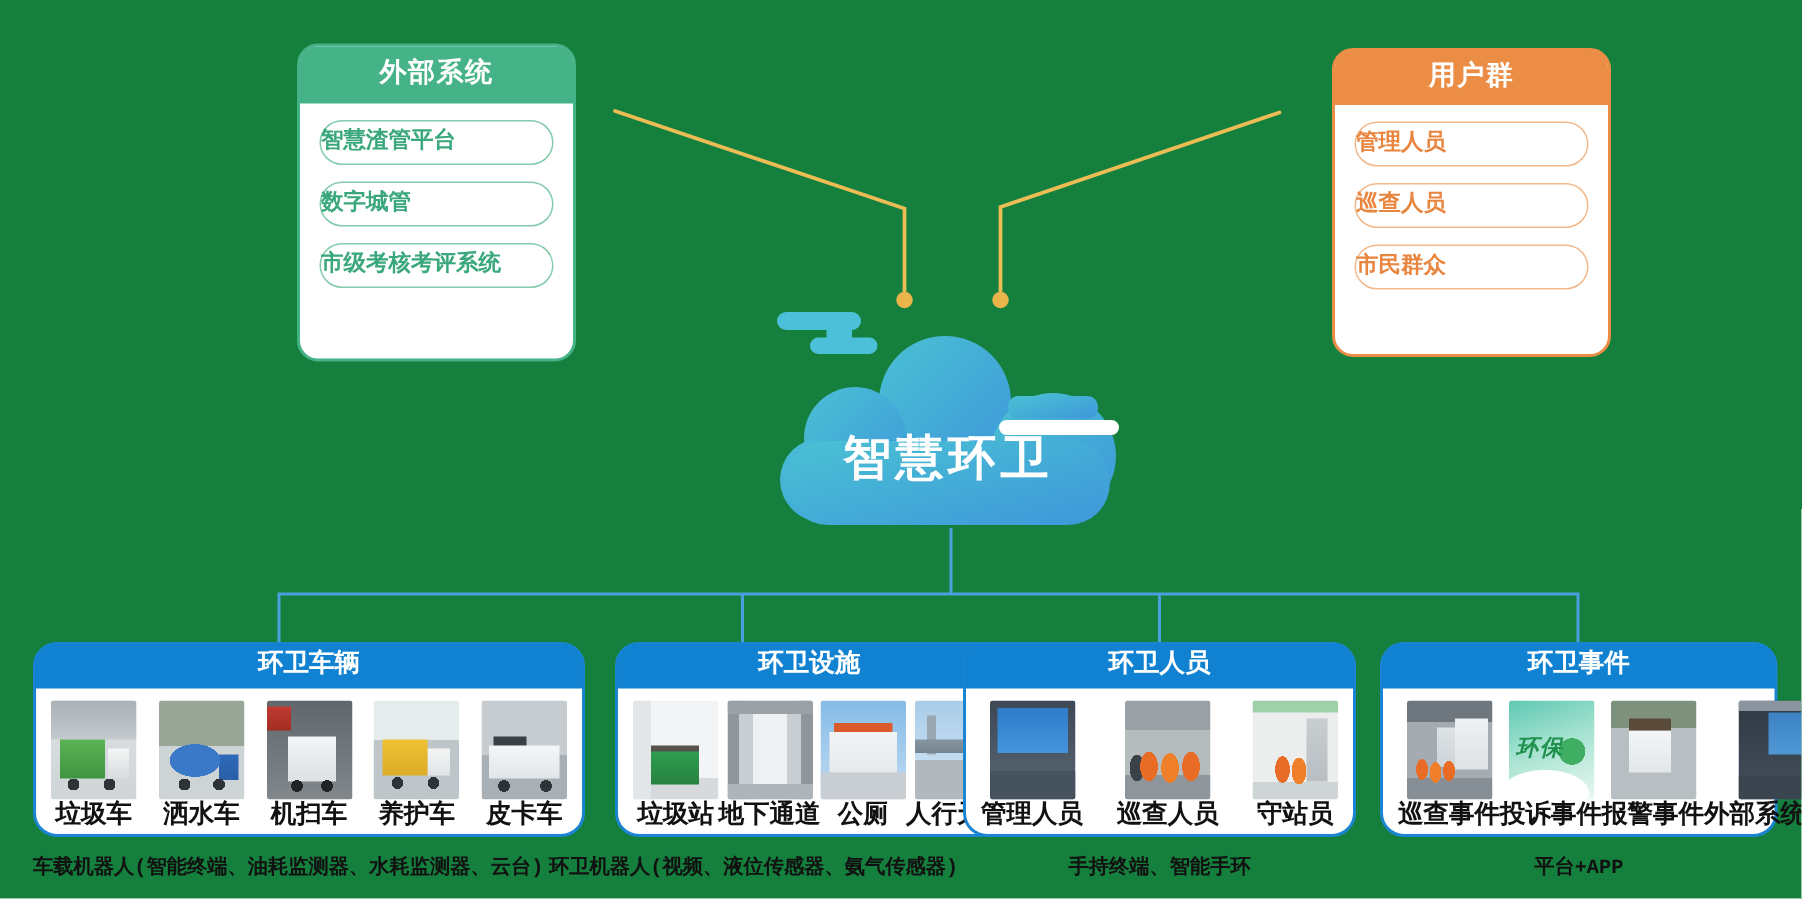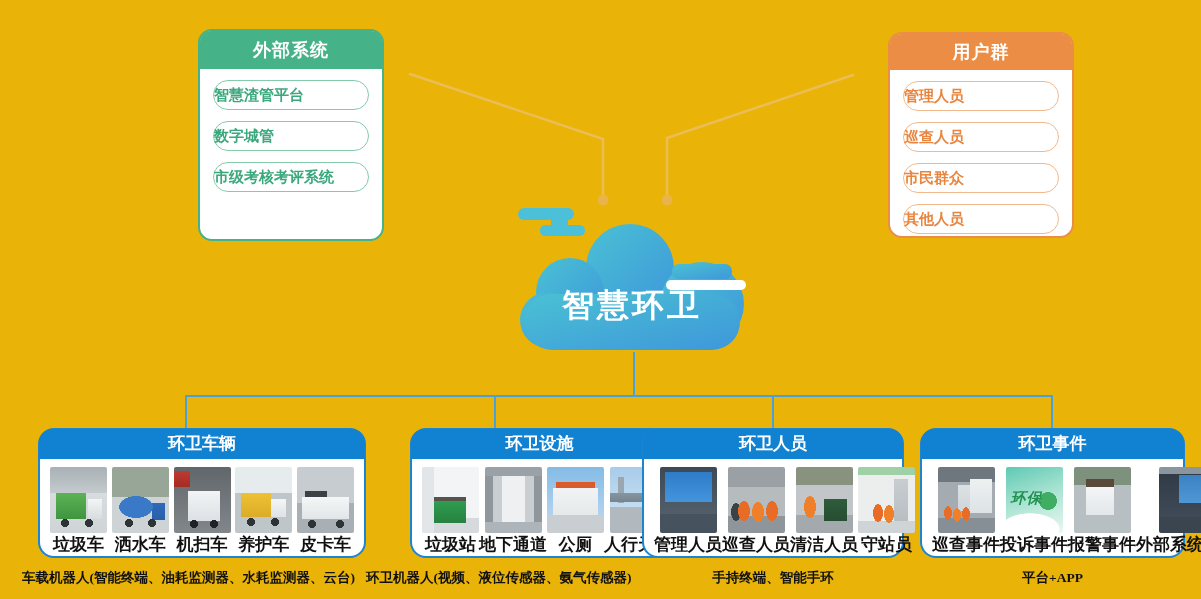--- a/index.html
+++ b/index.html
@@ -1,17 +1,17 @@
 <!DOCTYPE html>
 <html><head>
 <meta charset="utf-8">
 <style>
   html,body{margin:0;padding:0;background:#fff;}
-  .stage{position:relative;width:1201px;height:599px;background:#eab308;overflow:hidden;
-         font-family:Liberation Serif, serif;}
+  .stage{position:relative;width:1201px;height:599px;background:#15803d;overflow:hidden;
+         font-family:Liberation Mono, monospace;}
   .wires{position:absolute;left:0;top:0;width:1201px;height:599px;pointer-events:none;}
 
   
   .sysbox{position:absolute;background:#fff;border-radius:14px;box-sizing:border-box;}
   .sysbox.green{left:198px;top:29px;width:186px;height:212px;border:2px solid #45b287;}
   .sysbox.orange{left:888px;top:32px;width:186px;height:206px;border:2px solid #ec8d46;}
   .sysbox-header{height:38px;line-height:38px;text-align:center;color:#fff;font-weight:bold;
                  font-size:18px;border-radius:11px 11px 0 0;letter-spacing:1px;}
   .green .sysbox-header{background:#45b287;}
   .orange .sysbox-header{background:#ec8d46;height:36px;line-height:36px;}
@@ -153,21 +153,20 @@
     <div class="pill">智慧渣管平台</div>
     <div class="pill">数字城管</div>
     <div class="pill">市级考核考评系统</div>
   </div>
 
   <div class="sysbox orange">
     <div class="sysbox-header">用户群</div>
     <div class="pill">管理人员</div>
     <div class="pill">巡查人员</div>
     <div class="pill">市民群众</div>
-    <div class="pill">其他人员</div>
   </div>
 
   <div class="deco b1"></div>
   <div class="deco b2"></div>
   <div class="deco b3"></div>
   <svg class="cloud-svg" viewBox="0 0 240 134">
     <defs>
       <linearGradient id="cg" x1="0" y1="0" x2="1" y2="1">
         <stop offset="0" stop-color="#4ac1d4"></stop>
         <stop offset="1" stop-color="#3e97da"></stop>
@@ -178,21 +177,21 @@
       <circle cx="58" cy="70" r="34"></circle>
       <circle cx="36" cy="98" r="28"></circle>
       <circle cx="190" cy="82" r="42"></circle>
       <rect x="12" y="72" width="216" height="56" rx="28"></rect>
       <rect x="160" y="42" width="60" height="15" rx="7"></rect>
     </g>
     <rect x="154" y="58" width="80" height="10" rx="5" fill="#ffffff"></rect>
     <text x="120" y="94" text-anchor="middle" font-size="32" font-weight="bold" fill="#ffffff" letter-spacing="3">智慧环卫</text>
   </svg>
 
-  <div class="panel" style="left:22px;width:328px;margin-left:16px;">
+  <div class="panel" style="left:22px;width:368px;">
     <div class="panel-header">环卫车辆</div>
     <div class="row">
       <div class="cell">
         <div class="ph ph-garbage-truck"></div>
         <div class="lbl">垃圾车</div>
       </div>
       <div class="cell">
         <div class="ph ph-water-truck"></div>
         <div class="lbl">洒水车</div>
       </div>
@@ -238,24 +237,20 @@
   <div class="panel" style="left:642px;width:262px;">
     <div class="panel-header">环卫人员</div>
     <div class="row">
       <div class="cell">
         <div class="ph ph-manager"></div>
         <div class="lbl">管理人员</div>
       </div>
       <div class="cell">
         <div class="ph ph-inspector"></div>
         <div class="lbl">巡查人员</div>
-      </div>
-      <div class="cell">
-        <div class="ph ph-cleaner"></div>
-        <div class="lbl">清洁人员</div>
       </div>
       <div class="cell">
         <div class="ph ph-station-keeper"></div>
         <div class="lbl">守站员</div>
       </div>
     </div>
   </div>
   <div class="caption" style="left:642px;width:262px;">手持终端、智能手环</div>
 
   <div class="panel" style="left:920px;width:265px;">

